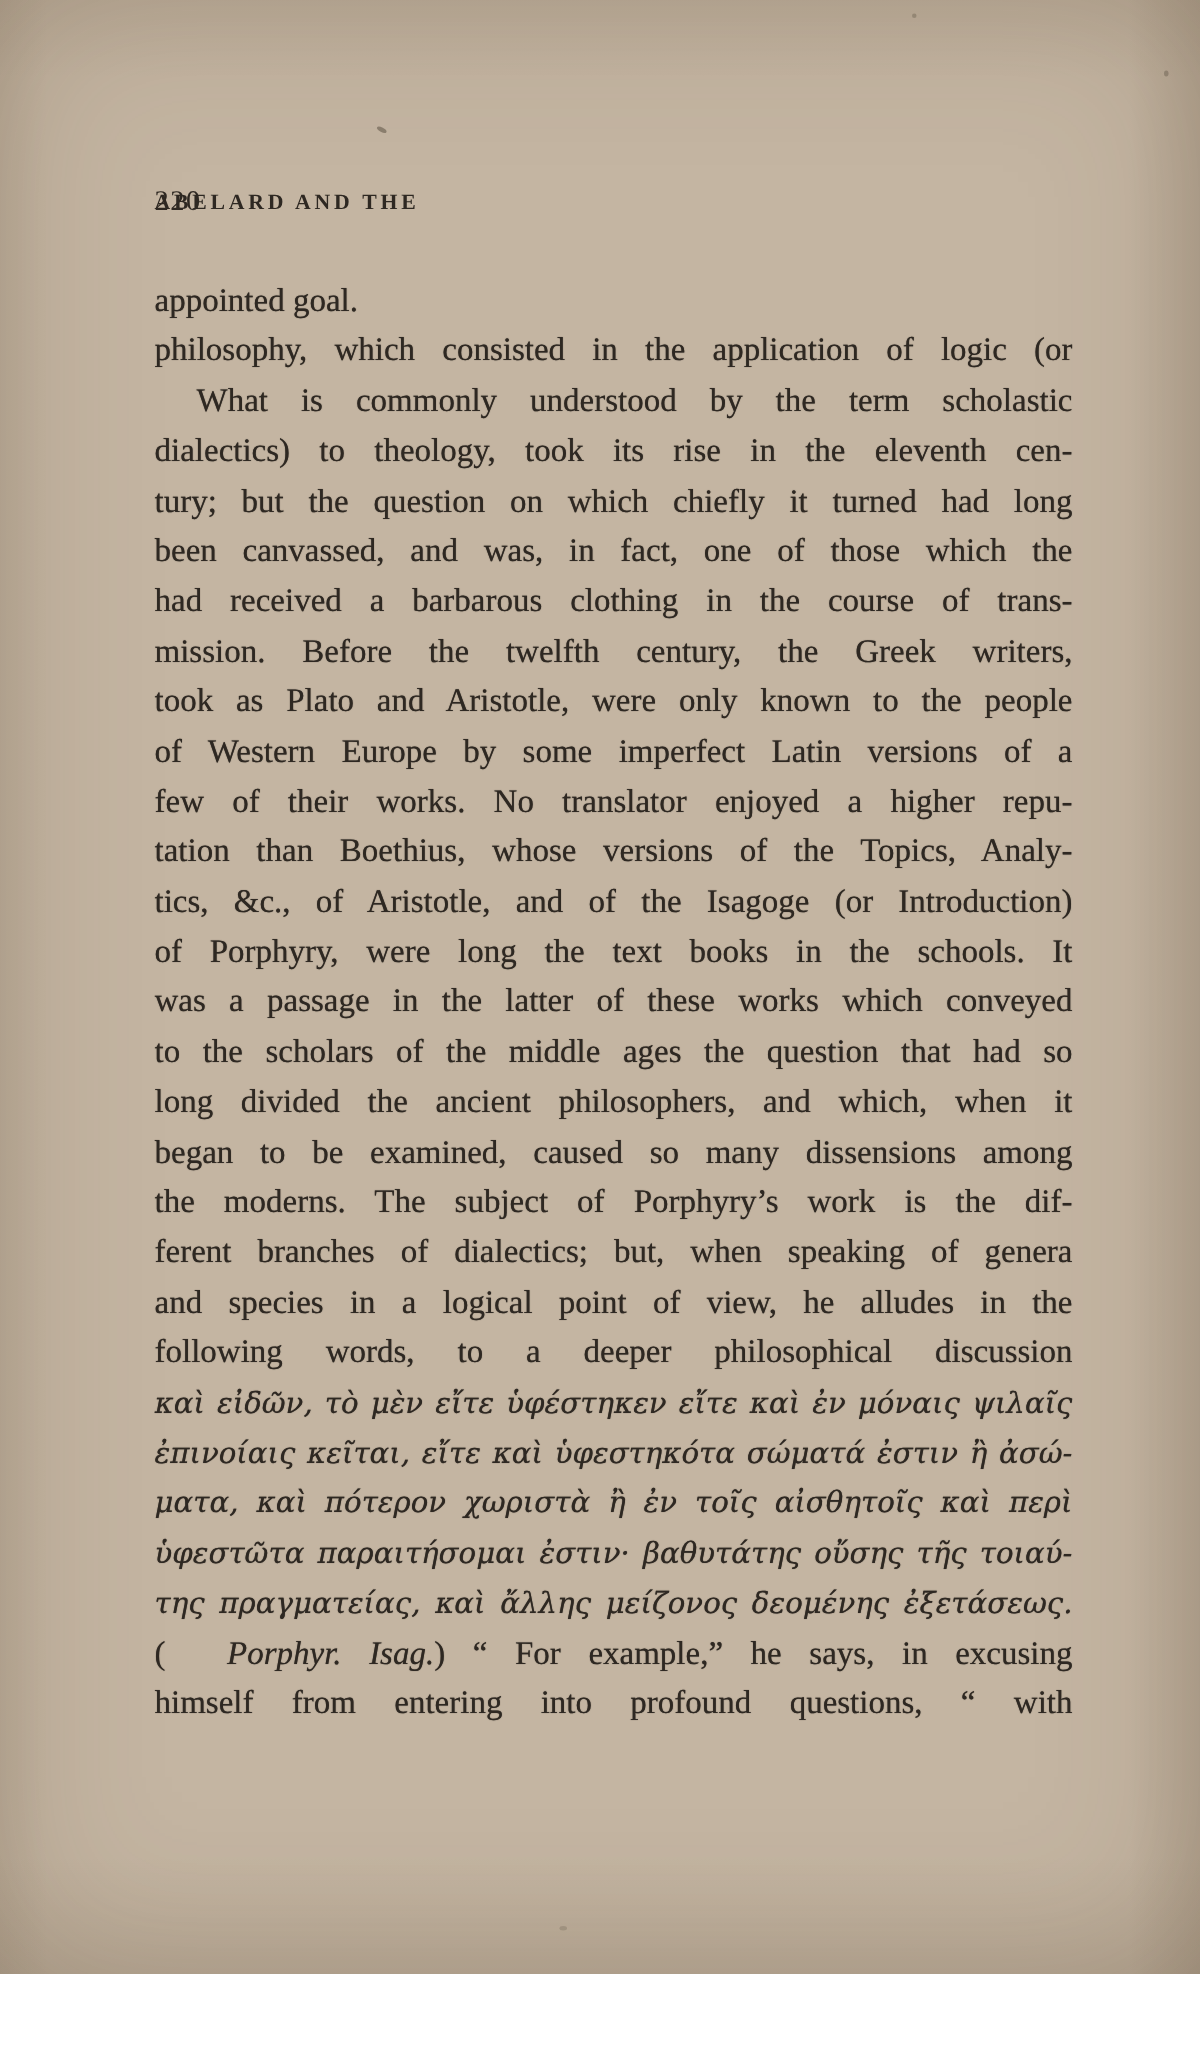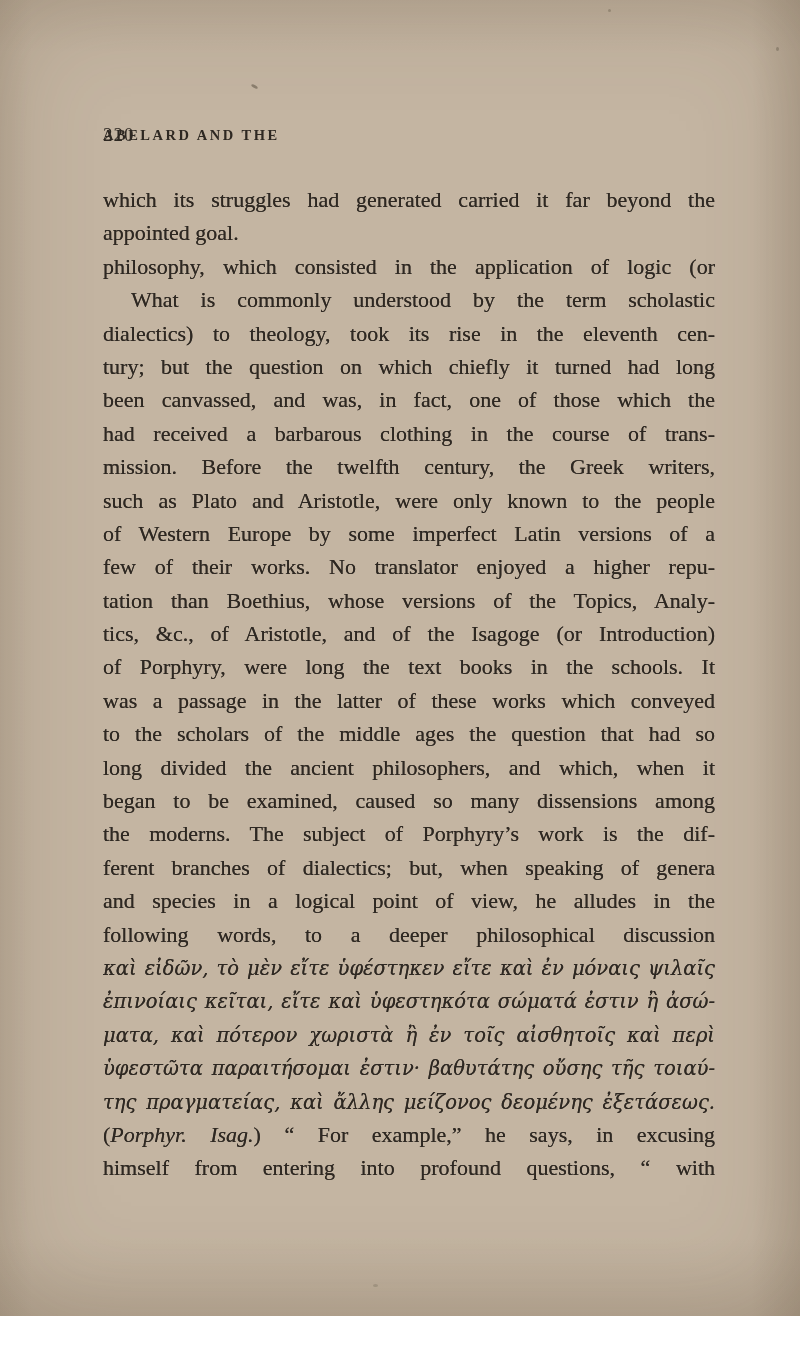--- a/index.html
+++ b/index.html
@@ -36,21 +36,21 @@
   .line{
     height:33.4px; line-height:33.4px;
     font-size:22px;
     text-align:justify; text-align-last:justify;
     overflow:hidden;
     text-shadow:0 0 .6px rgba(46,40,34,.85);
     white-space:normal;
   }
   .line.flush-left{ text-align-last:left; }
   .line.indent{ text-indent:28px; }
-  .seg-i{ font-style:italic; }
+  .seg-i{ font-style:italic;margin-left:41px; }
   .seg-g{
     font-style:italic;
     font-family:"DejaVu Serif",serif;
     font-size:19.5px;
   }
   .speck{
     position:absolute; background:#5d5243; border-radius:50%;
     opacity:.55;
   }
   .speck.s1{ left:251px; top:85px; width:7px; height:3px; transform:rotate(28deg); }
@@ -69,30 +69,29 @@
   <div class="speck s3"></div>
   <div class="speck s4"></div>
   <div class="speck s5"></div>
 
   <div class="header">
     <span class="pagenum">220</span>
     <span class="runtitle">ABELARD AND THE</span>
   </div>
 
   <div class="body-text">
-      <div class="line"><span class="seg-r">which its struggles had generated carried it far beyond the</span></div>
       <div class="line flush-left"><span class="seg-r">appointed goal.</span></div>
       <div class="line"><span class="seg-r">philosophy, which consisted in the application of logic (or</span></div>
       <div class="line indent"><span class="seg-r">What is commonly understood by the term scholastic</span></div>
       <div class="line"><span class="seg-r">dialectics) to theology, took its rise in the eleventh cen-</span></div>
       <div class="line"><span class="seg-r">tury; but the question on which chiefly it turned had long</span></div>
       <div class="line"><span class="seg-r">been canvassed, and was, in fact, one of those which the</span></div>
       <div class="line"><span class="seg-r">had received a barbarous clothing in the course of trans-</span></div>
       <div class="line"><span class="seg-r">mission.  Before the twelfth century, the Greek writers,</span></div>
-      <div class="line"><span class="seg-r">such as Plato and Aristotle, were only known to the people</span></div>
+      <div class="line"><span class="seg-r">took as Plato and Aristotle, were only known to the people</span></div>
       <div class="line"><span class="seg-r">of Western Europe by some imperfect Latin versions of a</span></div>
       <div class="line"><span class="seg-r">few of their works.  No translator enjoyed a higher repu-</span></div>
       <div class="line"><span class="seg-r">tation than Boethius, whose versions of the Topics, Analy-</span></div>
       <div class="line"><span class="seg-r">tics, &amp;c., of Aristotle, and of the Isagoge (or Introduction)</span></div>
       <div class="line"><span class="seg-r">of Porphyry, were long the text books in the schools.  It</span></div>
       <div class="line"><span class="seg-r">was a passage in the latter of these works which conveyed</span></div>
       <div class="line"><span class="seg-r">to the scholars of the middle ages the question that had so</span></div>
       <div class="line"><span class="seg-r">long divided the ancient philosophers, and which, when it</span></div>
       <div class="line"><span class="seg-r">began to be examined, caused so many dissensions among</span></div>
       <div class="line"><span class="seg-r">the moderns.  The subject of Porphyry’s work is the dif-</span></div>

